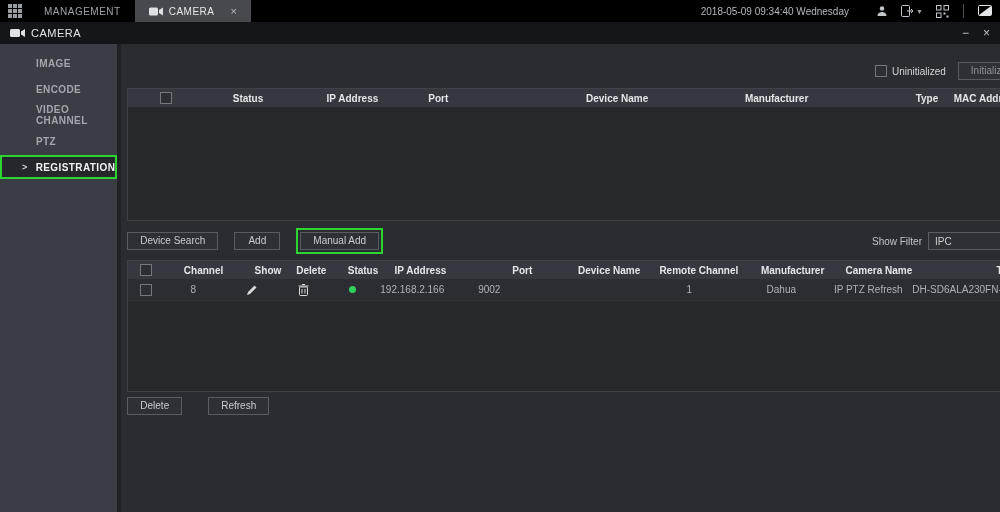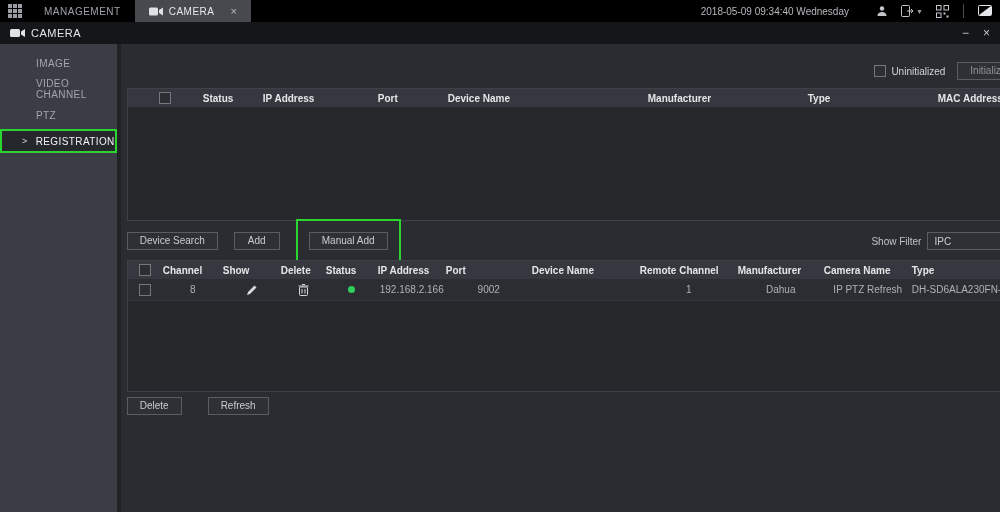--- a/index.html
+++ b/index.html
@@ -22,21 +22,21 @@
   .tb-ico { width:30px; height:22px; display:flex; align-items:center; justify-content:center; color:#c3c6ca; }
   .tb-sep { width:1px; height:14px; background:#4a4d52; margin:0 6px; }
   .caret { font-size:7px; color:#9a9ea3; margin-left:2px; }
   
   .titlebar { height:22px; background:#141619; display:flex; align-items:center; padding:0 10px; flex:0 0 22px; }
   .titlebar .wtitle { color:#e4e5e7; font-size:11px; letter-spacing:.5px; margin-left:6px; }
   .win-ctrls { margin-left:auto; display:flex; gap:14px; color:#c3c6ca; font-size:12px; }
   .win-ctrls span { cursor:default; }
   
   .layout { flex:1; display:flex; min-height:0; }
-  .sidebar { width:124px; background:#3a3d43; border-right:4px solid #202226; padding-top:6px; }
+  .sidebar { width:124px; background:#3a3d43; border-right:4px solid #202226; padding-top:6px;font-weight:bold; }
   .side-item { height:26px; display:flex; align-items:center; padding-left:36px; color:#a3a7ad; font-size:10px; letter-spacing:.4px; }
   .side-item.active {
     background:#25272c; color:#f2f3f4; height:24px; margin:1px 0;
     border:2px solid var(--annot); padding-left:20px; gap:8px;
   }
   .side-arrow { font-size:9px; color:#d6d8da; }
   .main { flex:1; background:#2a2c31; padding:0 5px 0 6px; display:flex; flex-direction:column; }
   
   .init-row { margin-top:18px; display:flex; justify-content:flex-end; align-items:center; gap:12px; height:18px; }
   .checkbox { width:12px; height:12px; border:1px solid #74787e; background:#2c2e33; display:inline-block; }
@@ -44,38 +44,38 @@
   .cb-wrap { display:flex; align-items:center; }
   .btn {
     background:#2e3036; border:1px solid #595d63; color:#c9ccd0;
     font-size:10px; padding:0 12px; height:18px; line-height:16px;
     font-family:"Liberation Sans", sans-serif; text-align:center;
   }
   .btn.dim { color:#8e9298; }
   
   .table { border:1px solid #3e4147; margin-top:8px; }
   .thead { display:flex; background:#35383e; height:18px; align-items:center; }
-  .th { color:#e4e6e8; font-size:10px; font-weight:bold; text-align:left; }
+  .th { color:#e4e6e8; font-size:10px; font-weight:bold; text-align:right; }
   .tbody { background:#26282c; }
   .trow { display:flex; height:22px; align-items:center; background:#2b2d32; border-bottom:1px solid #33353a; }
   .td { color:#aeb2b7; font-size:10px; text-align:center; overflow:hidden; white-space:nowrap; }
   .cell-check { display:flex; align-items:center; justify-content:center; }
   
   .u-c0{width:75px;} .u-c1{width:60px;} .u-c2{width:115px;} .u-c3{width:70px;}
   .u-c4{width:200px;} .u-c5{width:160px;} .u-c6{width:130px;} .u-c7{flex:1;}
   
   .l-c0{width:35px;} .l-c1{width:60px;} .l-c2{width:58px;} .l-c3{width:45px;}
   .l-c4{width:52px;} .l-c5{width:68px;} .l-c6{width:86px;} .l-c7{width:108px;}
   .l-c8{width:98px;} .l-c9{width:86px;} .l-c10{width:88px;} .l-c11{flex:1;}
   .status-dot { width:7px; height:7px; border-radius:50%; background:var(--status-ok); display:inline-block; }
   .icon-btn { display:inline-flex; align-items:center; justify-content:center; }
   
   .toolbar { margin-top:9px; display:flex; align-items:center; height:22px; }
   .toolbar .btn { margin-right:16px; }
-  .annot-box { border:2px solid var(--annot); padding:11px; margin-right:16px; }
+  .annot-box { border:2px solid var(--annot); padding:2px; margin-right:16px; }
   .annot-box .btn { margin:0; }
   .toolbar-right { margin-left:auto; display:flex; align-items:center; gap:6px; }
   .filter-label { color:#c0c3c7; font-size:10px; }
   .select {
     width:92px; height:18px; background:#2e3036; border:1px solid #595d63;
     color:#cdd0d3; font-size:10px; display:flex; align-items:center;
     padding:0 6px; justify-content:space-between;
   }
   
   .bottombar { margin-top:5px; display:flex; gap:26px; }
@@ -153,20 +153,23 @@
     <span>−</span>
     <span>×</span>
   </div>
 </div>
 
 <div class="layout">
 
   <div class="sidebar">
     <div class="side-item">
       <span>IMAGE</span>
+    </div>
+    <div class="side-item">
+      <span>ENCODE</span>
     </div>
     <div class="side-item">
       <span>VIDEO CHANNEL</span>
     </div>
     <div class="side-item">
       <span>PTZ</span>
     </div>
     <div class="side-item active">
       <span class="side-arrow">&gt;</span>
       <span>REGISTRATION</span>

